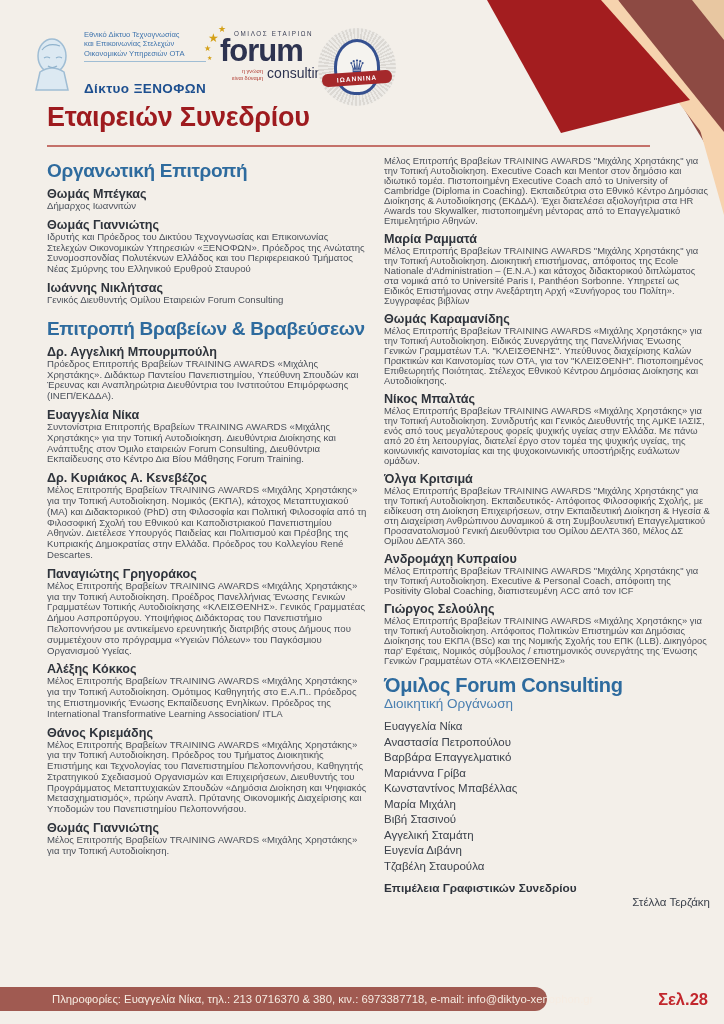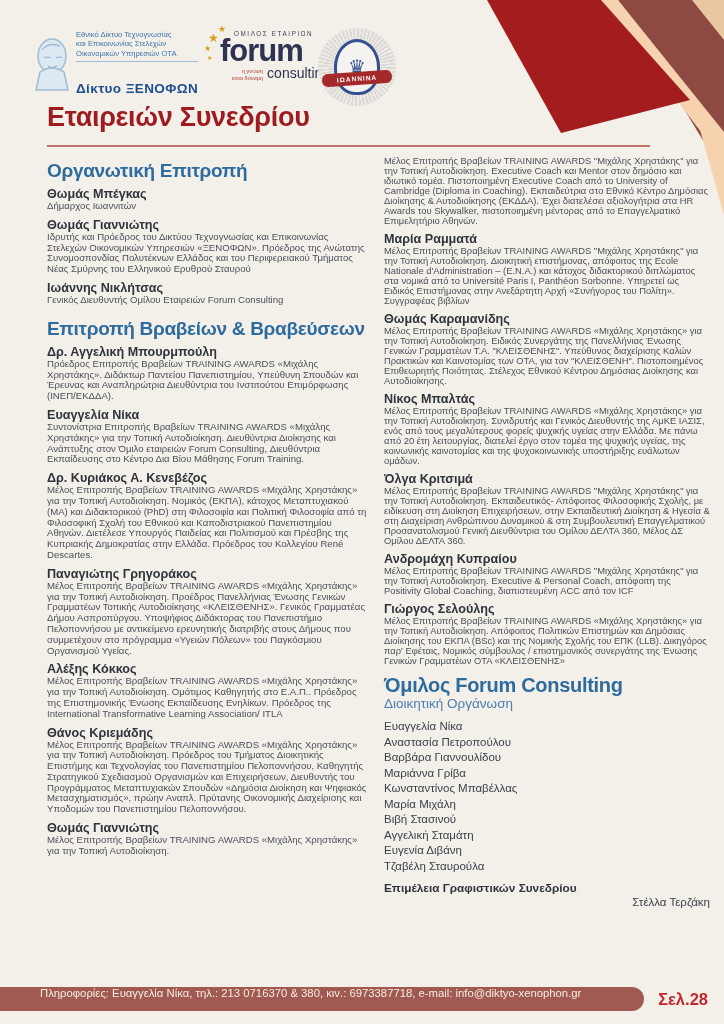--- a/index.html
+++ b/index.html
@@ -1,21 +1,21 @@
 <!DOCTYPE html>
 <html><head>
 <meta charset="utf-8">
 <style>
   html,body{margin:0;padding:0;background:#ddd;}
   .page{position:relative;width:724px;height:1024px;background:#f3efe9;overflow:hidden;
         font-family:"Liberation Sans",sans-serif;color:#474d57;}
   svg.decor{position:absolute;top:0;left:0;pointer-events:none;}
 
   
-  .logo-xen{position:absolute;left:30px;top:30px;display:flex;align-items:center;gap:2px;}
+  .logo-xen{position:absolute;left:30px;top:30px;display:flex;align-items:center;gap:10px;}
   .xen-text .small{font-size:7.6px;line-height:9.4px;color:#3f74ad;}
   .xen-name{font-size:13.5px;font-weight:bold;color:#1d4f8f;border-top:1px solid #9fbdd4;
             margin-top:3px;padding-top:19px;letter-spacing:.4px;}
   .logo-forum{position:absolute;left:208px;top:30px;width:130px;}
   .forum-group{font-size:6.3px;letter-spacing:1.6px;color:#3a3f55;margin-left:26px;}
   .forum-brand{font-size:31px;font-weight:bold;color:#2d3350;line-height:28px;margin-left:12px;letter-spacing:-1px;}
   .forum-sub-row{display:flex;align-items:flex-end;gap:4px;margin-left:24px;}
   .forum-tag{font-size:5.6px;line-height:6.4px;color:#b03a30;text-align:right;}
   .forum-sub{font-size:14px;color:#2d3350;}
   .forum-stars{position:absolute;left:-4px;top:-6px;width:30px;height:44px;color:#d4a017;}
@@ -44,22 +44,22 @@
   .ename{font-size:12.6px;font-weight:bold;color:#2f343c;line-height:14px;}
   .col-left .erole{font-size:9.6px;line-height:10.8px;color:#4a505a;}
   .col-right .erole{font-size:9.4px;line-height:10px;color:#4a505a;}
   .forum-sec-h{font-size:20px;font-weight:bold;color:#2e6b9e;line-height:22px;margin-top:8px;letter-spacing:-.3px;}
   .forum-sec-sub{font-size:13.5px;color:#4a7fb0;line-height:15px;margin-bottom:8px;}
   .staff-list div{font-size:11.5px;color:#3c424c;line-height:15.5px;}
   .gfx-h{font-size:11.8px;font-weight:bold;color:#2f343c;margin-top:7px;line-height:14px;}
   .gfx-n{font-size:11.5px;color:#3c424c;line-height:15px;text-align:right;}
 
   
-  .footer-bar{position:absolute;left:0;top:987px;width:644px;height:24px;background:#a05a51;
-              border-radius:0 13px 13px 0;display:flex;align-items:flex-start;box-sizing:border-box;padding-left:40px;}
+  .footer-bar{position:absolute;left:0;top:987px;width:547px;height:24px;background:#a05a51;
+              border-radius:0 13px 13px 0;display:flex;align-items:center;box-sizing:border-box;padding-left:52px;}
   .footer-bar span{color:#f6ece2;font-size:11.3px;white-space:nowrap;}
   .page-num{position:absolute;right:16px;top:990px;color:#c2272d;font-weight:bold;font-size:16.5px;}
 </style>
 </head>
 <body>
 
 <div class="page">
 
   <svg class="decor" width="724" height="260" viewBox="0 0 724 260">
     <polygon points="640,0 724,0 724,95" fill="#e8c7a1"></polygon>
@@ -206,21 +206,21 @@
         </div>
       </div>
     <div class="forum-sec-h">Όμιλος Forum Consulting</div>
     <div class="forum-sec-sub">Διοικητική Οργάνωση</div>
     <div class="staff-list">
 
         <div>Ευαγγελία Νίκα</div>
 
         <div>Αναστασία Πετροπούλου</div>
 
-        <div>Βαρβάρα Γιαννουλίδου</div>
+        <div>Βαρβάρα Επαγγελματικό</div>
 
         <div>Μαριάννα Γρίβα</div>
 
         <div>Κωνσταντίνος Μπαβέλλας</div>
 
         <div>Μαρία Μιχάλη</div>
 
         <div>Βιβή Στασινού</div>
 
         <div>Αγγελική Σταμάτη</div>

